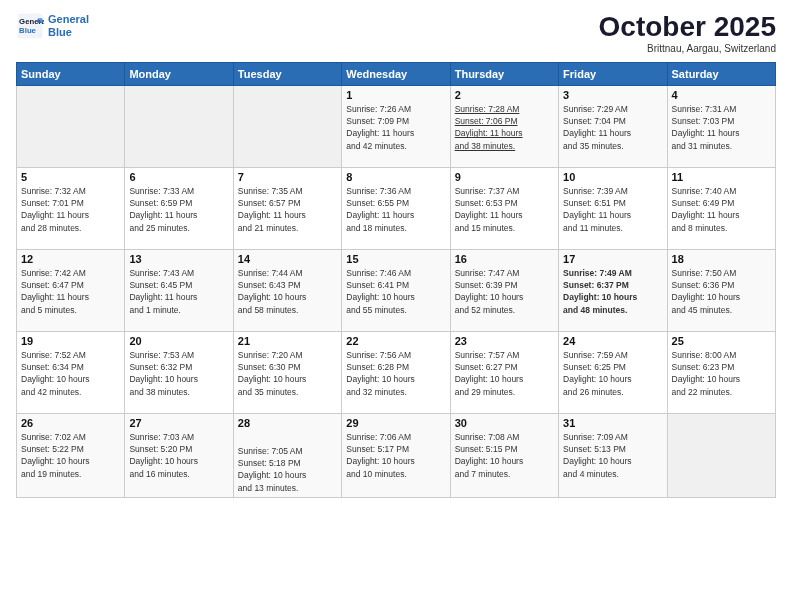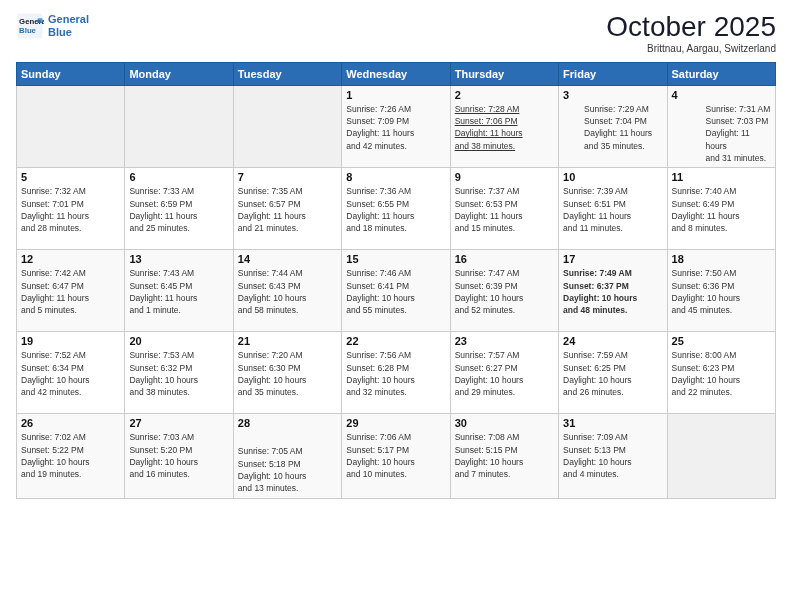--- a/index.html
+++ b/index.html
@@ -37,21 +37,21 @@
     }
     .logo-icon {
       width: 28px;
       height: 28px;
     }
     .title-block {
       text-align: right;
     }
     .month-title {
       font-size: 28px;
-      font-weight: normal;
+      font-weight: bold;
       color: #1a1a2e;
       line-height: 1.1;
     }
     .location {
       font-size: 10px;
       color: #333;
     }
     table {
       width: 100%;
       border-collapse: collapse;
@@ -145,28 +145,28 @@
           </td>
           <td>
             <span class="day-num">2</span>
             <div class="day-info" style="white-space: pre-line; text-decoration: underline;">Sunrise: 7:28 AM
 Sunset: 7:06 PM
 Daylight: 11 hours
 and 38 minutes.</div>
           </td>
           <td>
             <span class="day-num">3</span>
-            <div class="day-info" style="white-space: pre-line; margin-left: 21px;">Sunrise: 7:29 AM
+            <div class="day-info" style="white-space: pre-line;">Sunrise: 7:29 AM
 Sunset: 7:04 PM
 Daylight: 11 hours
 and 35 minutes.</div>
           </td>
           <td>
             <span class="day-num">4</span>
-            <div class="day-info" style="white-space: pre-line; margin-left: 34px;">Sunrise: 7:31 AM
+            <div class="day-info" style="white-space: pre-line;">Sunrise: 7:31 AM
 Sunset: 7:03 PM
 Daylight: 11 hours
 and 31 minutes.</div>
           </td>
         </tr>
         <tr>
           <td>
             <span class="day-num">5</span>
             <div class="day-info" style="white-space: pre-line;">Sunrise: 7:32 AM
 Sunset: 7:01 PM

